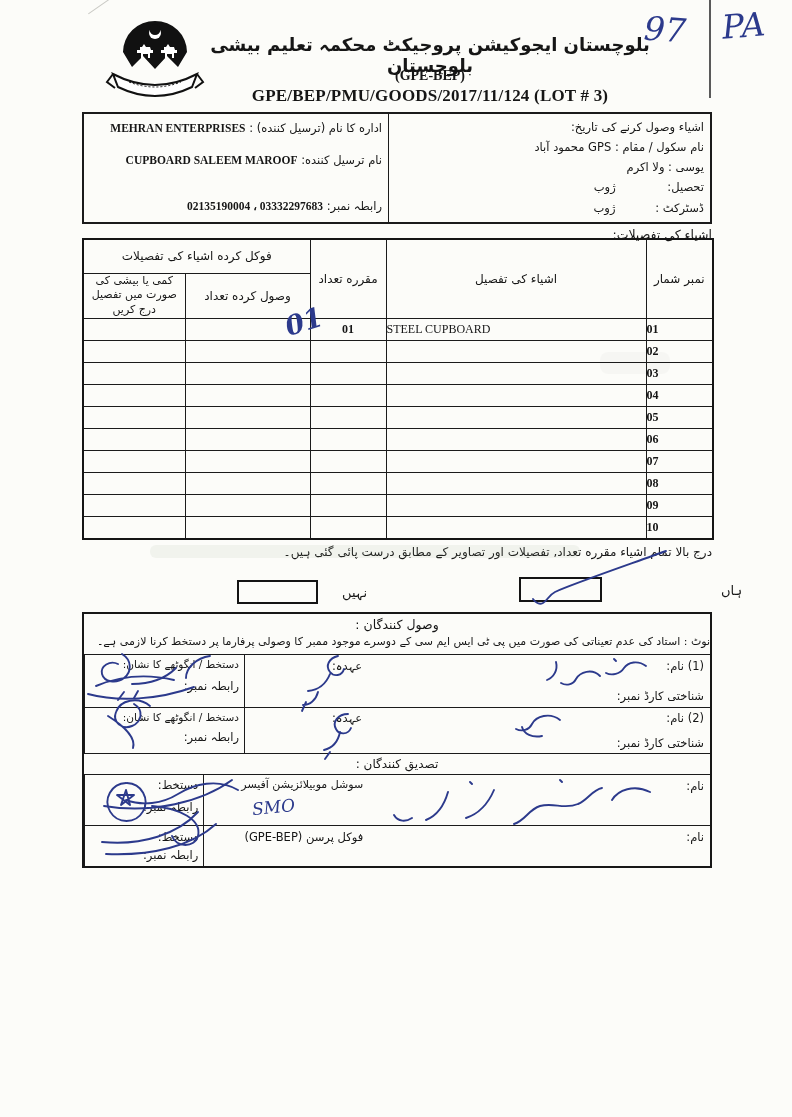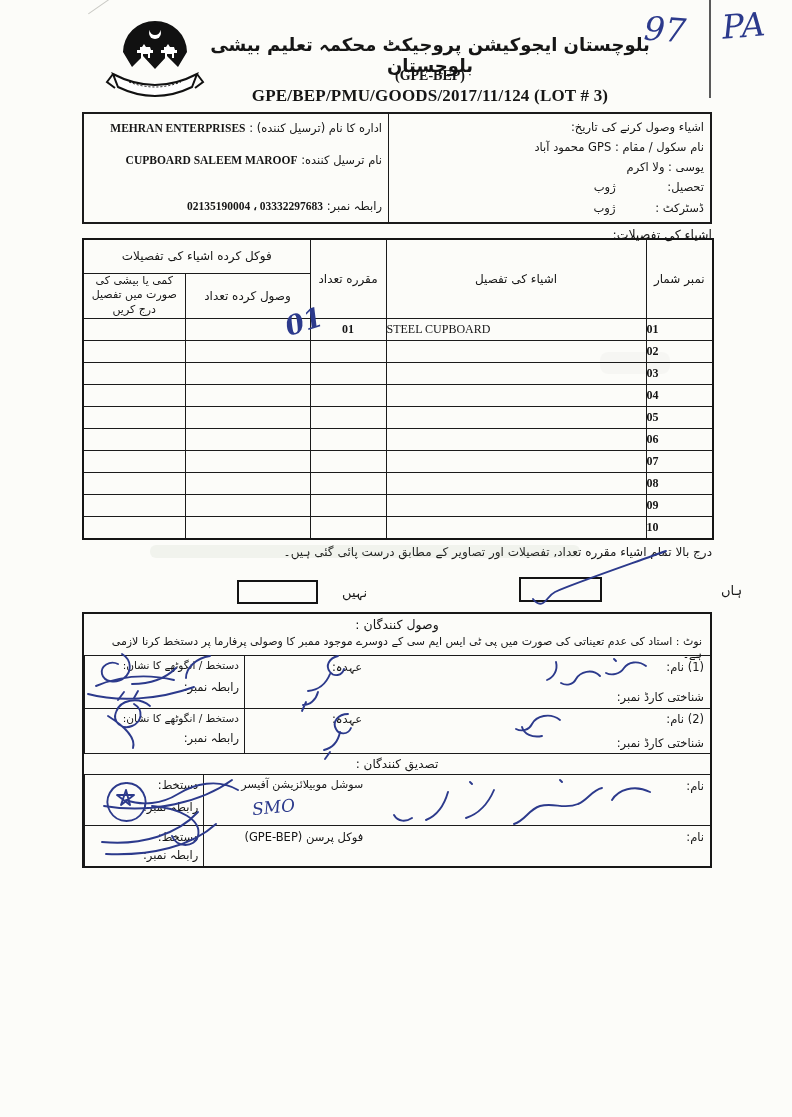--- a/index.html
+++ b/index.html
@@ -216,21 +216,21 @@
 
   <span class="abs rtl urdu" style="left:688px;top:581px;font-size:13px;margin-left:33px;">ہاں</span>
   <div class="abs chk" style="left:519px;top:577px;width:83px;height:25px;"></div>
   <span class="abs rtl urdu" style="left:342px;top:583px;font-size:13px;">نہیں</span>
   <div class="abs chk" style="left:237px;top:580px;width:81px;height:24px;"></div>
 
   <div class="abs sig-table">
 
     <div class="srow shead" style="height:41px;">
       <div class="rtl center urdu" style="font-size:12.5px;margin-top:2px;">وصول کنندگان :</div>
-      <div class="rtl right" style="font-size:11px;padding:0 8px;">نوٹ :  استاد کی عدم تعیناتی کی صورت میں پی ٹی ایس ایم سی کے دوسرے موجود ممبر کا وصولی پرفارما پر دستخط کرنا لازمی ہے۔</div>
+      <div class="rtl right" style="font-size:11px;padding:0 0;">نوٹ :  استاد کی عدم تعیناتی کی صورت میں پی ٹی ایس ایم سی کے دوسرے موجود ممبر کا وصولی پرفارما پر دستخط کرنا لازمی ہے۔</div>
     </div>
 
     <div class="srow" style="height:54px;">
       <div class="scell" style="width:344px;">
         <span class="lbl" style="right:6px;top:4px;">(1) نام:</span>
         <span class="lbl" style="right:6px;bottom:4px;">شناختی کارڈ نمبر:</span>
       </div>
       <div class="scell" style="width:125px;">
         <span class="lbl" style="right:6px;top:4px;">عہدہ:</span>
       </div>

